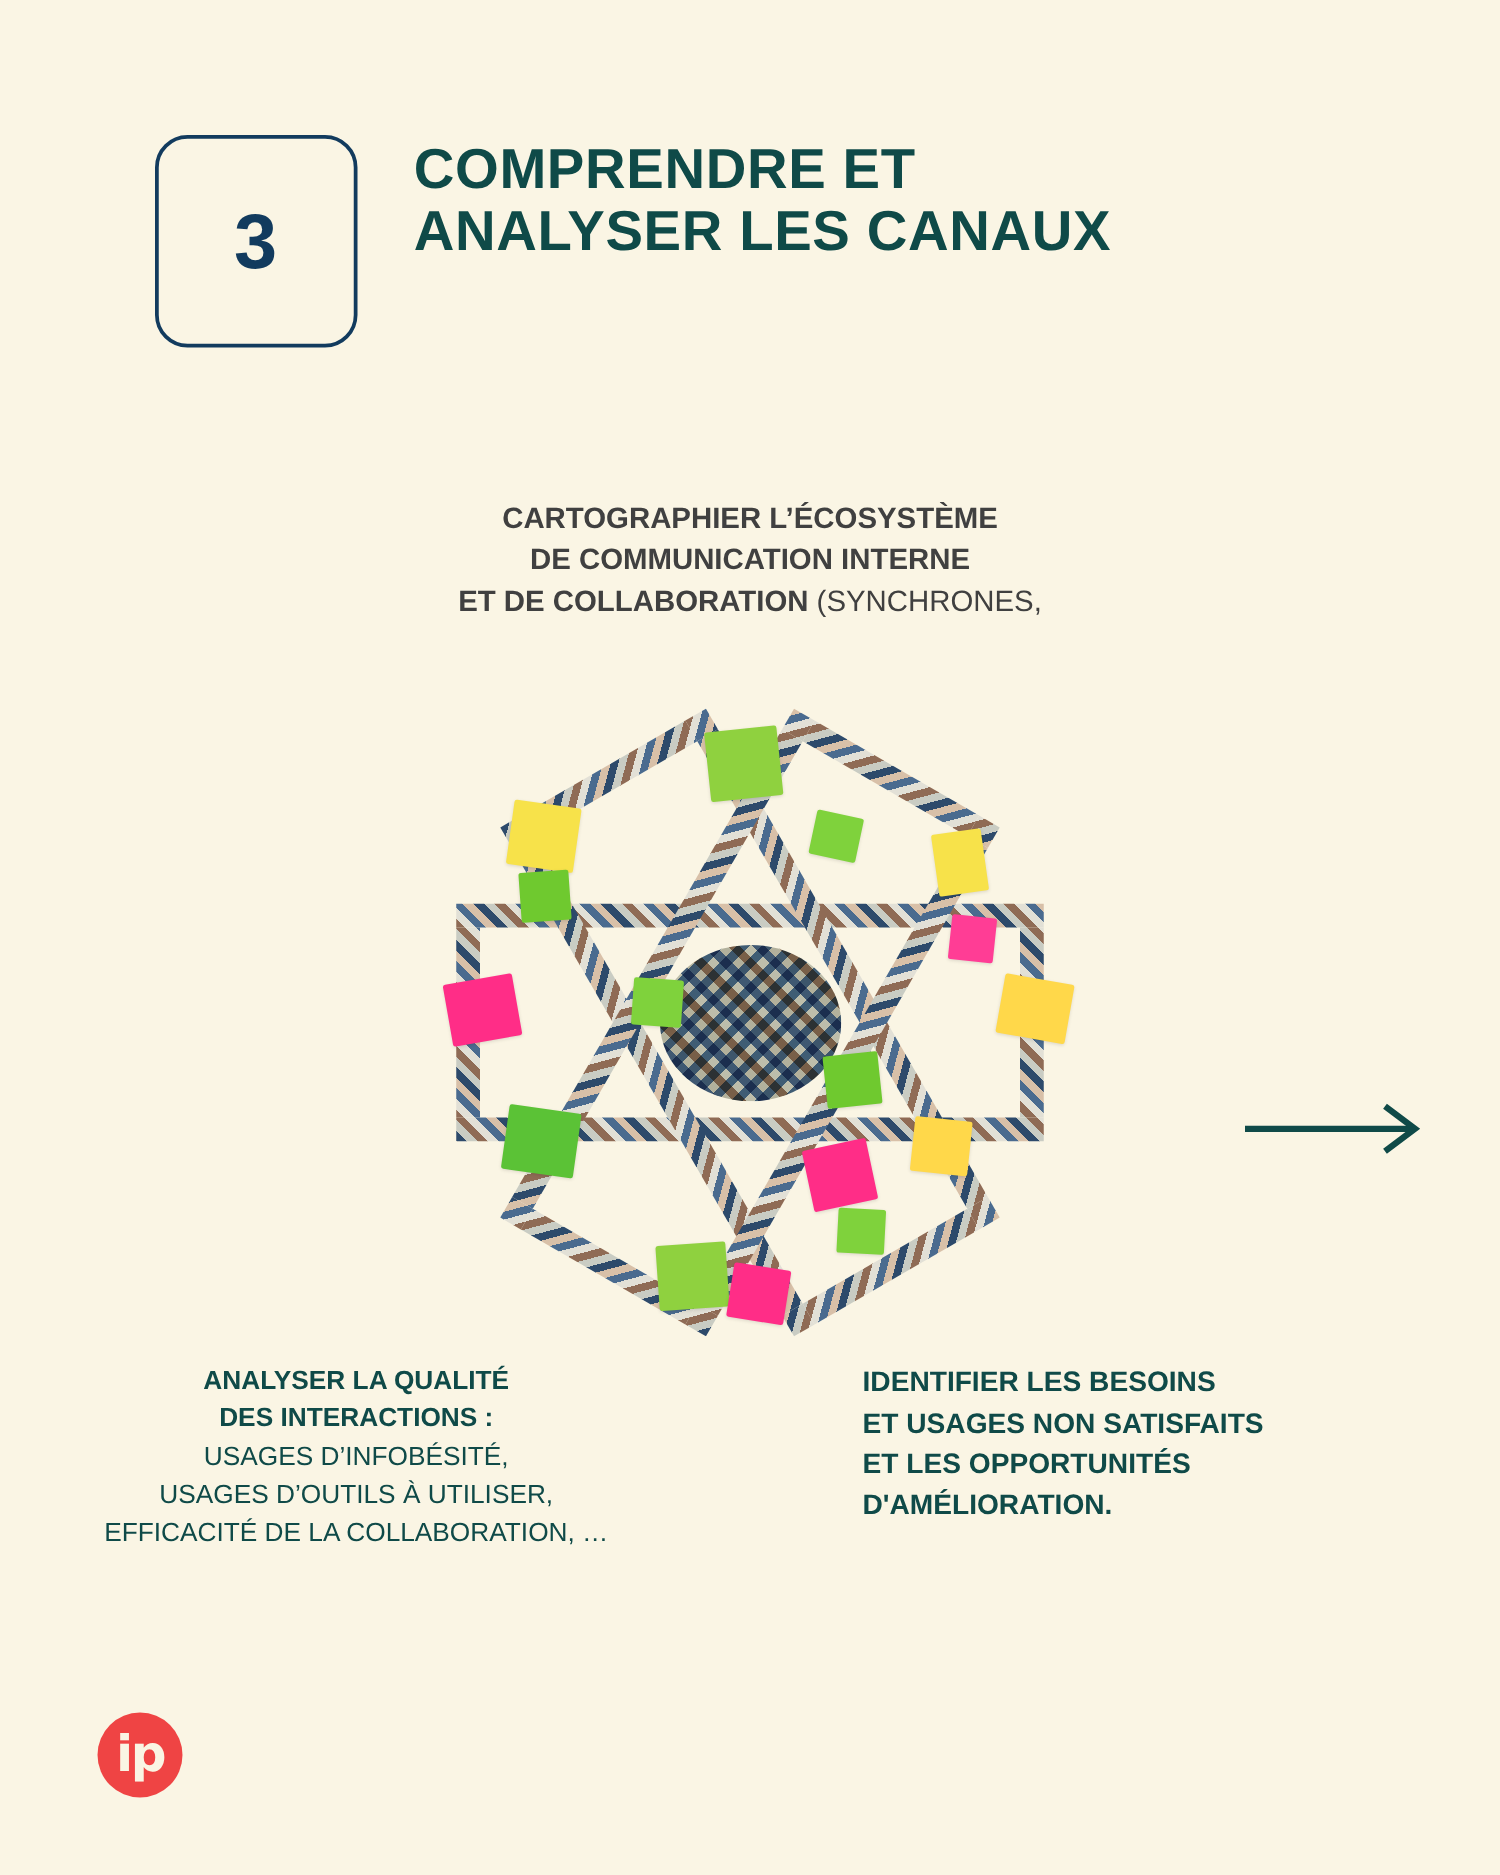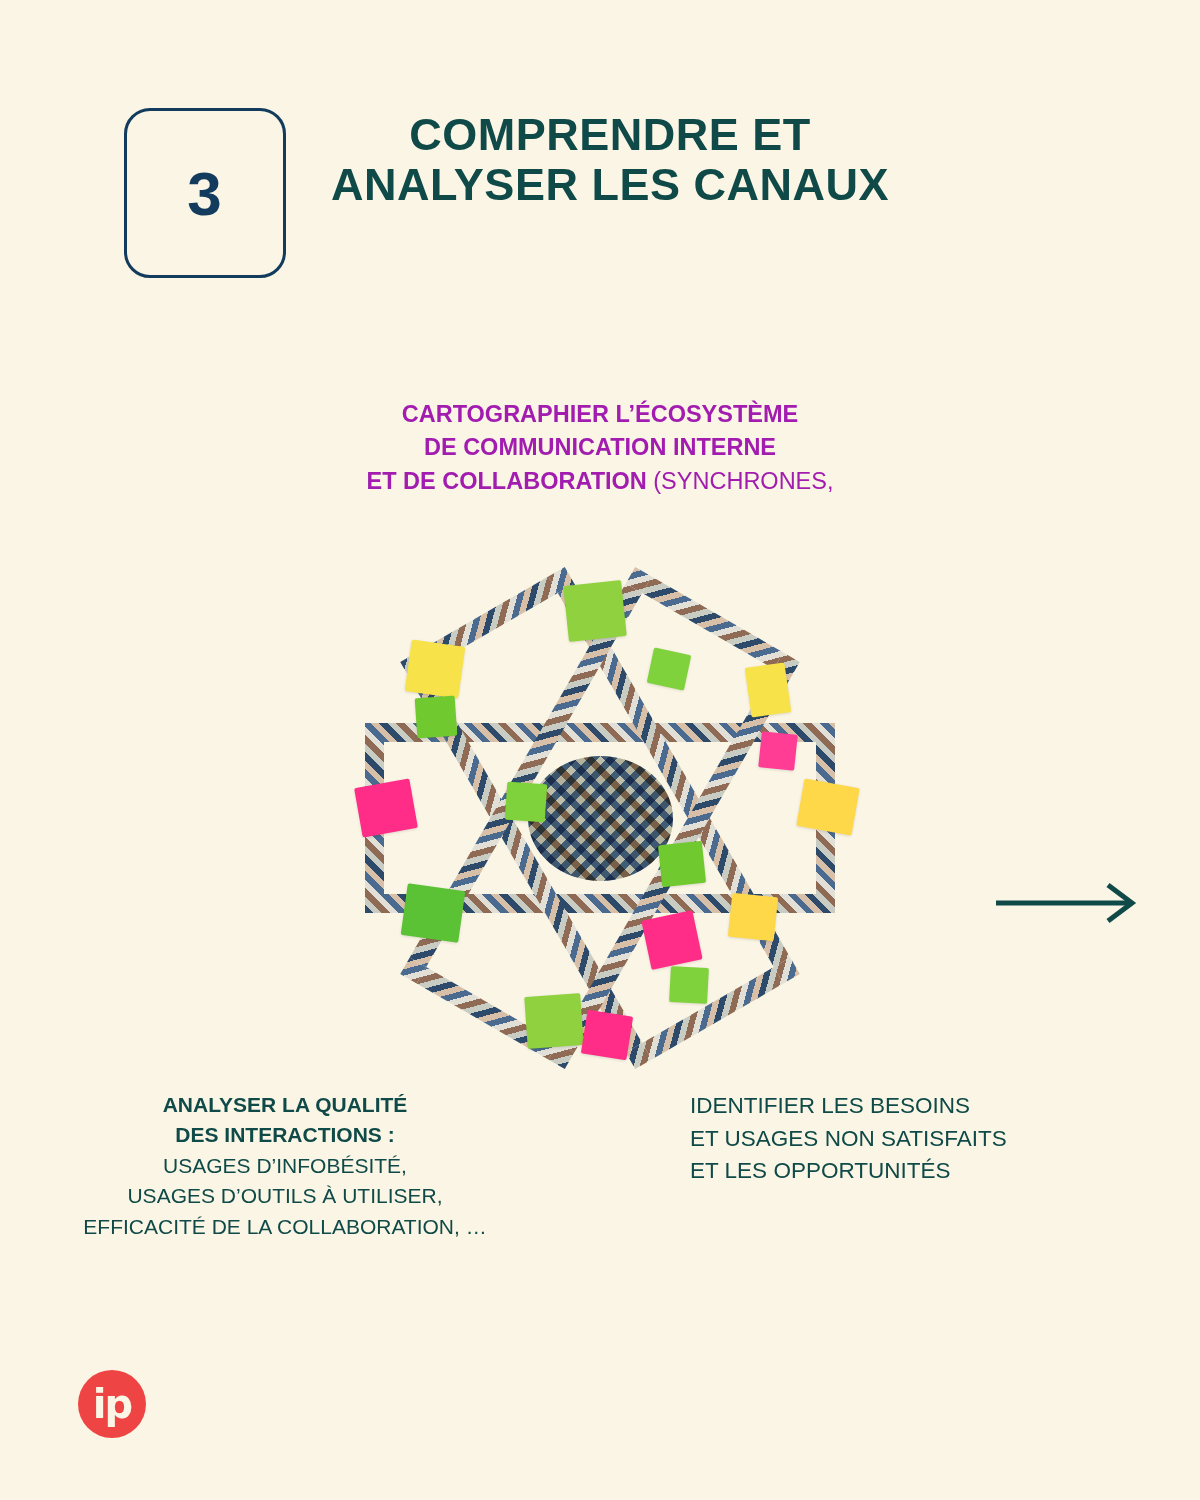--- a/index.html
+++ b/index.html
@@ -47,33 +47,32 @@
   .header-title {
     margin-left: 45px;
     margin-top: 2px;
     font-size: 45px;
     line-height: 1.12;
     font-weight: 700;
     letter-spacing: 0.5px;
     color: #0f4a48;
     text-transform: uppercase;
     max-width: 700px;
-    text-align: center;
   }
 
   
   .caption-top {
     position: absolute;
     top: 398px;
     left: 0;
     width: 1200px;
     text-align: center;
     font-size: 23.5px;
     line-height: 1.42;
-    color: #a21caf;
+    color: #404040;
   }
   .caption-top .b {
     font-weight: 700;
   }
   .caption-top .n {
     font-weight: 400;
   }
   .caption-line {
     display: block;
   }
@@ -160,21 +159,21 @@
     color: #0f4a48;
   }
   .caption-right {
     position: absolute;
     left: 690px;
     top: 1090px;
     width: 440px;
     text-align: left;
     font-size: 22.5px;
     line-height: 1.45;
-    font-weight: 400;
+    font-weight: 700;
     color: #0f4a48;
   }
   .caption-left .b { font-weight: 700; display: block; }
   .caption-left .n { font-weight: 400; display: block; }
   .caption-right span { display: block; }
 
   
   .logo {
     position: absolute;
     left: 78px;
@@ -264,20 +263,21 @@
     <span class="b">DES INTERACTIONS :</span>
     <span class="n">USAGES D’INFOBÉSITÉ,</span>
     <span class="n">USAGES D’OUTILS À UTILISER,</span>
     <span class="n">EFFICACITÉ DE LA COLLABORATION, …</span>
   </div>
 
   <div class="caption-right">
     <span>IDENTIFIER LES BESOINS</span>
     <span>ET USAGES NON SATISFAITS</span>
     <span>ET LES OPPORTUNITÉS</span>
+    <span>D'AMÉLIORATION.</span>
   </div>
 
   <div class="logo">
     <div class="logo-circle">
       <div class="logo-mark">ip</div>
     </div>
   </div>
 
 </div>
 

